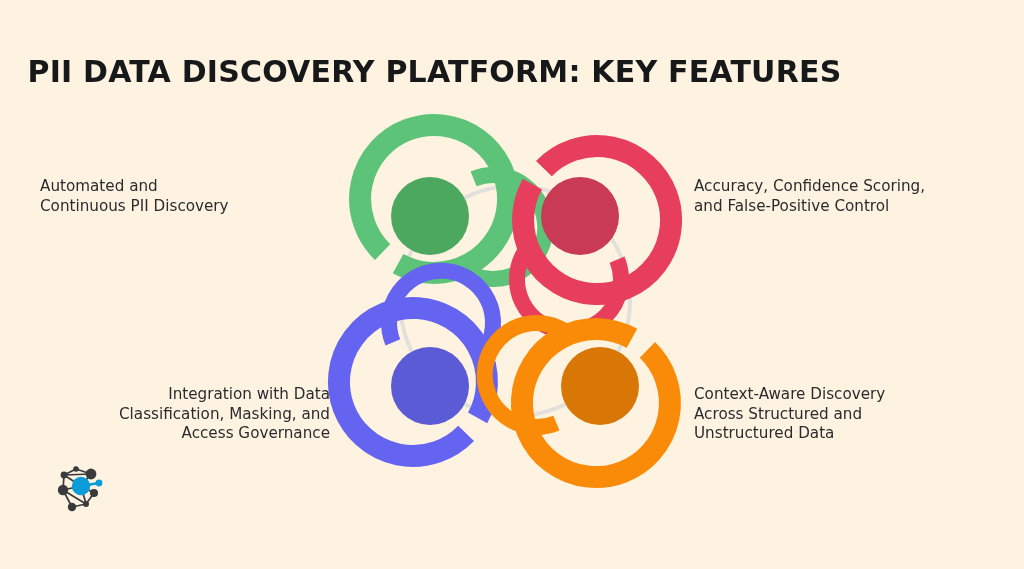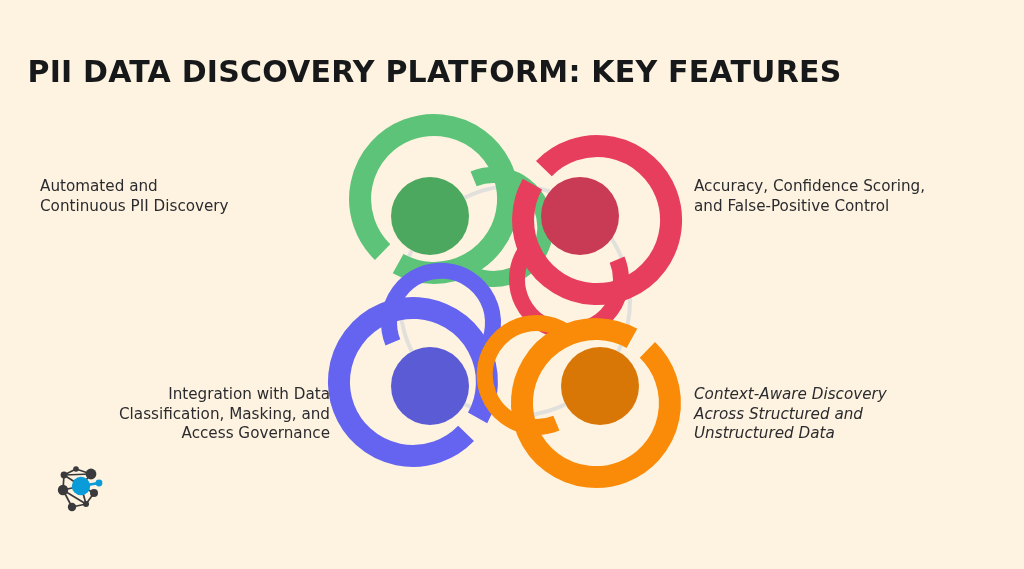--- a/index.html
+++ b/index.html
@@ -76,21 +76,20 @@
     right: 694px;
     top: 385px;
     text-align: right;
     width: 290px;
   }
   .label-br {
     left: 694px;
     top: 385px;
     text-align: left;
     width: 300px;
-    font-style: italic;
   }
 
   
   .logo {
     position: absolute;
     left: 50px;
     top: 459px;
     width: 62px;
     height: 62px;
   }

